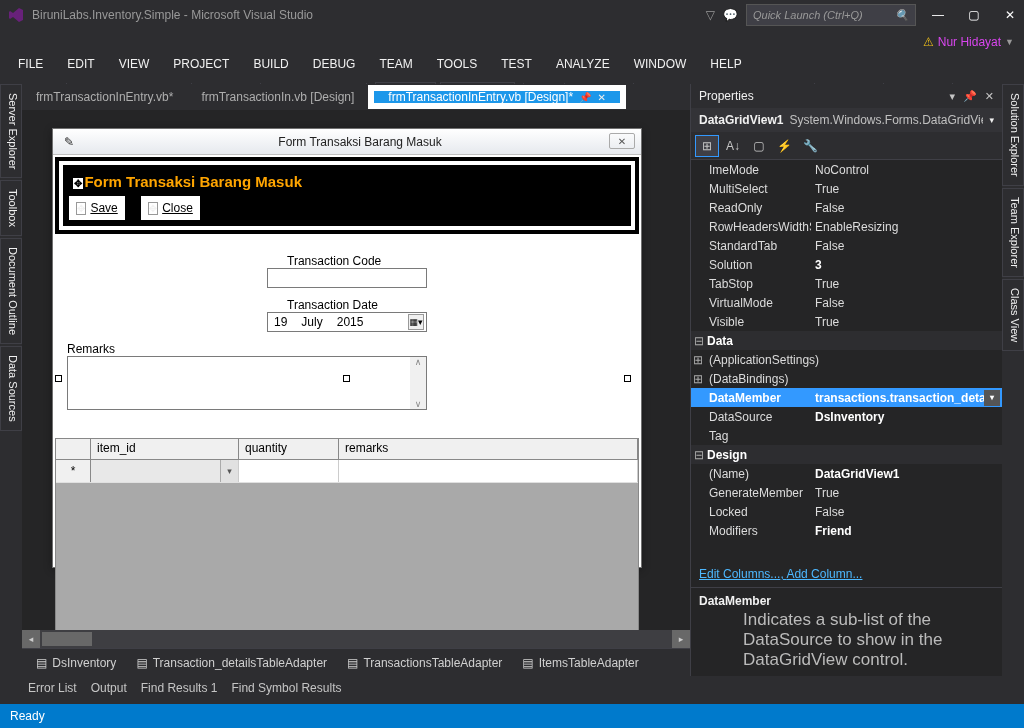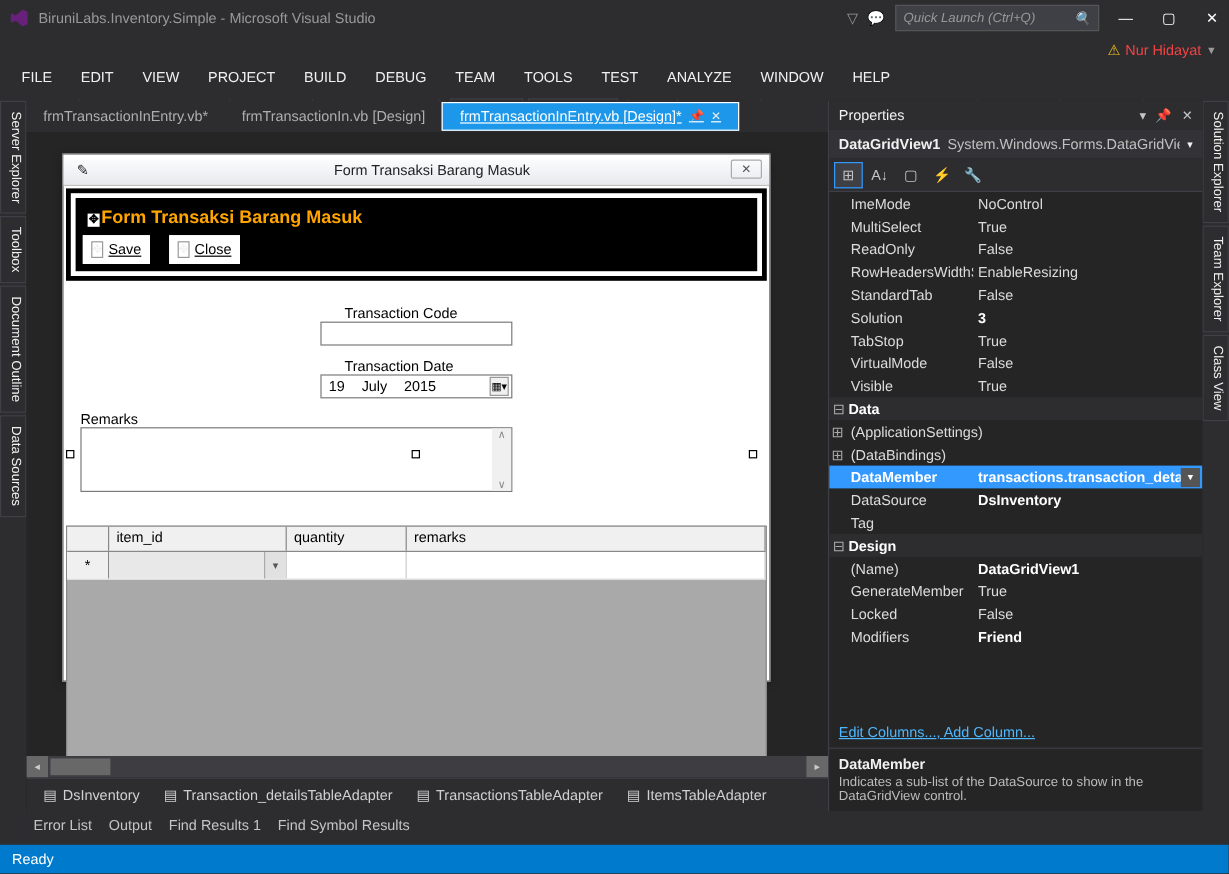--- a/index.html
+++ b/index.html
@@ -25,21 +25,21 @@
 .toolbar .start { color: #5bb85b; display:flex; align-items:center; gap:4px; padding:0 6px; }
 .toolbar .combo { height: 22px; background: #2d2d30; border: 1px solid #3f3f46; color: #c5c5c5; padding: 0 18px 0 6px; display: flex; align-items: center; position: relative; font-size: 12px; }
 .toolbar .combo::after { content: "▾"; position: absolute; right: 4px; top: 3px; font-size: 9px; color: #999; }
 
 .sidetabs-left { position: absolute; left: 0; top: 84px; width: 22px; display: flex; flex-direction: column; }
 .sidetab { writing-mode: vertical-rl; background: #2d2d30; color: #f1f1f1; padding: 8px 2px; font-size: 11px; border: 1px solid #3f3f46; margin-bottom: 2px; text-align: center; }
 .sidetabs-right { position: absolute; right: 0; top: 84px; width: 22px; display: flex; flex-direction: column; }
 
 .doctabs { position:absolute; left:22px; top:84px; right:22px; height:26px; display:flex; align-items:center; background:#2d2d30; }
 .doctab { height:24px; padding:0 14px; display:flex; align-items:center; gap:6px; color:#f1f1f1; font-size:12px; }
-.doctab.active { background:#1c97ea; color:#fff; border:1px solid #ffffff;text-decoration:underline; }
+.doctab.active { background:#1c97ea; color:#fff; border:6px solid #ffffff; }
 .doctab.inactive { color:#aeaeae; }
 .doctab .x { font-size:10px; color:#eee; }
 .doctabs .nav { margin-left:auto; padding-right:8px; color:#999; display:flex; gap:8px; }
 
 .mainarea { position:absolute; left:22px; top:110px; width:668px; bottom:52px; background:#252526; overflow:hidden; }
 .designer-window { position:absolute; left:30px; top:18px; width:590px; height:440px; background:#fff; border:1px solid #707070; box-shadow:0 2px 8px rgba(0,0,0,0.3); }
 .dw-title { height:26px; background:linear-gradient(#fff,#e6e9ee); border-bottom:1px solid #c0c0c0; display:flex; align-items:center; padding:0 8px; color:#222; font-size:12px; position:relative; }
 .dw-title span.icon { width:16px; height:16px; margin-right:10px; display:flex; align-items:center; justify-content:center; }
 .dw-title .t { flex:1; text-align:center; color:#222; }
 .dw-close { position:absolute; right:6px; top:4px; width:26px; height:16px; border:1px solid #aaa; border-radius:2px; display:flex; align-items:center; justify-content:center; color:#555; font-size:10px; }
@@ -94,21 +94,21 @@
 .prow .pv.bold { font-weight:bold; color:#fff; }
 .prow.cat { background:#2d2d30; }
 .prow.cat .pn { padding-left:4px; font-weight:bold; color:#fff; }
 .prow.cat .tree { width:14px; text-align:center; color:#aaa; padding-left:2px; }
 .prow.selected { background:#3399ff; }
 .prow.selected .pn, .prow.selected .pv { color:#fff; font-weight:bold; }
 .prow .ddbtn { width:16px; height:16px; background:#555; margin-right:2px; display:flex; align-items:center; justify-content:center; font-size:8px; }
 .prop-links { padding:6px 8px; color:#4db8ff; font-size:12px; text-decoration:underline; }
 .prop-desc { padding:6px 8px; border-top:1px solid #3f3f46; }
 .prop-desc .dn { font-weight:bold; margin-bottom:2px; }
-.prop-desc .dd { color:#bbb; font-size:11px; }
+.prop-desc .dd { color:#bbb; font-size:17px;margin-left:44px; }
 
 .outputtabs { position:absolute; left:22px; right:22px; bottom:28px; height:24px; background:#2d2d30; display:flex; align-items:center; padding:0 6px; gap:14px; color:#c5c5c5; font-size:12px; }
 
 .statusbar { position:absolute; left:0; right:0; bottom:0; height:24px; background:#007acc; display:flex; align-items:center; padding:0 10px; color:#fff; font-size:12px; }
 
 .sizing-handle { position:absolute; width:7px; height:7px; background:#fff; border:1px solid #000; }
 </style>
 </head>
 <body>
 
@@ -128,21 +128,21 @@
     </div>
     <div class="winbtn">—</div>
     <div class="winbtn">▢</div>
     <div class="winbtn">✕</div>
   </div>
 </div>
 
 <div class="userbar">
   <div class="warn">
     <span>⚠</span>
-    <span style="color:#ef4444">Nur Hidayat</span>
+    <span style="color:#d946ef">Nur Hidayat</span>
     <span style="color:#999;font-size:9px">▼</span>
   </div>
 </div>
 
 <div class="menubar">
   <div class="mi">FILE</div>
   <div class="mi">EDIT</div>
   <div class="mi">VIEW</div>
   <div class="mi">PROJECT</div>
   <div class="mi">BUILD</div>

